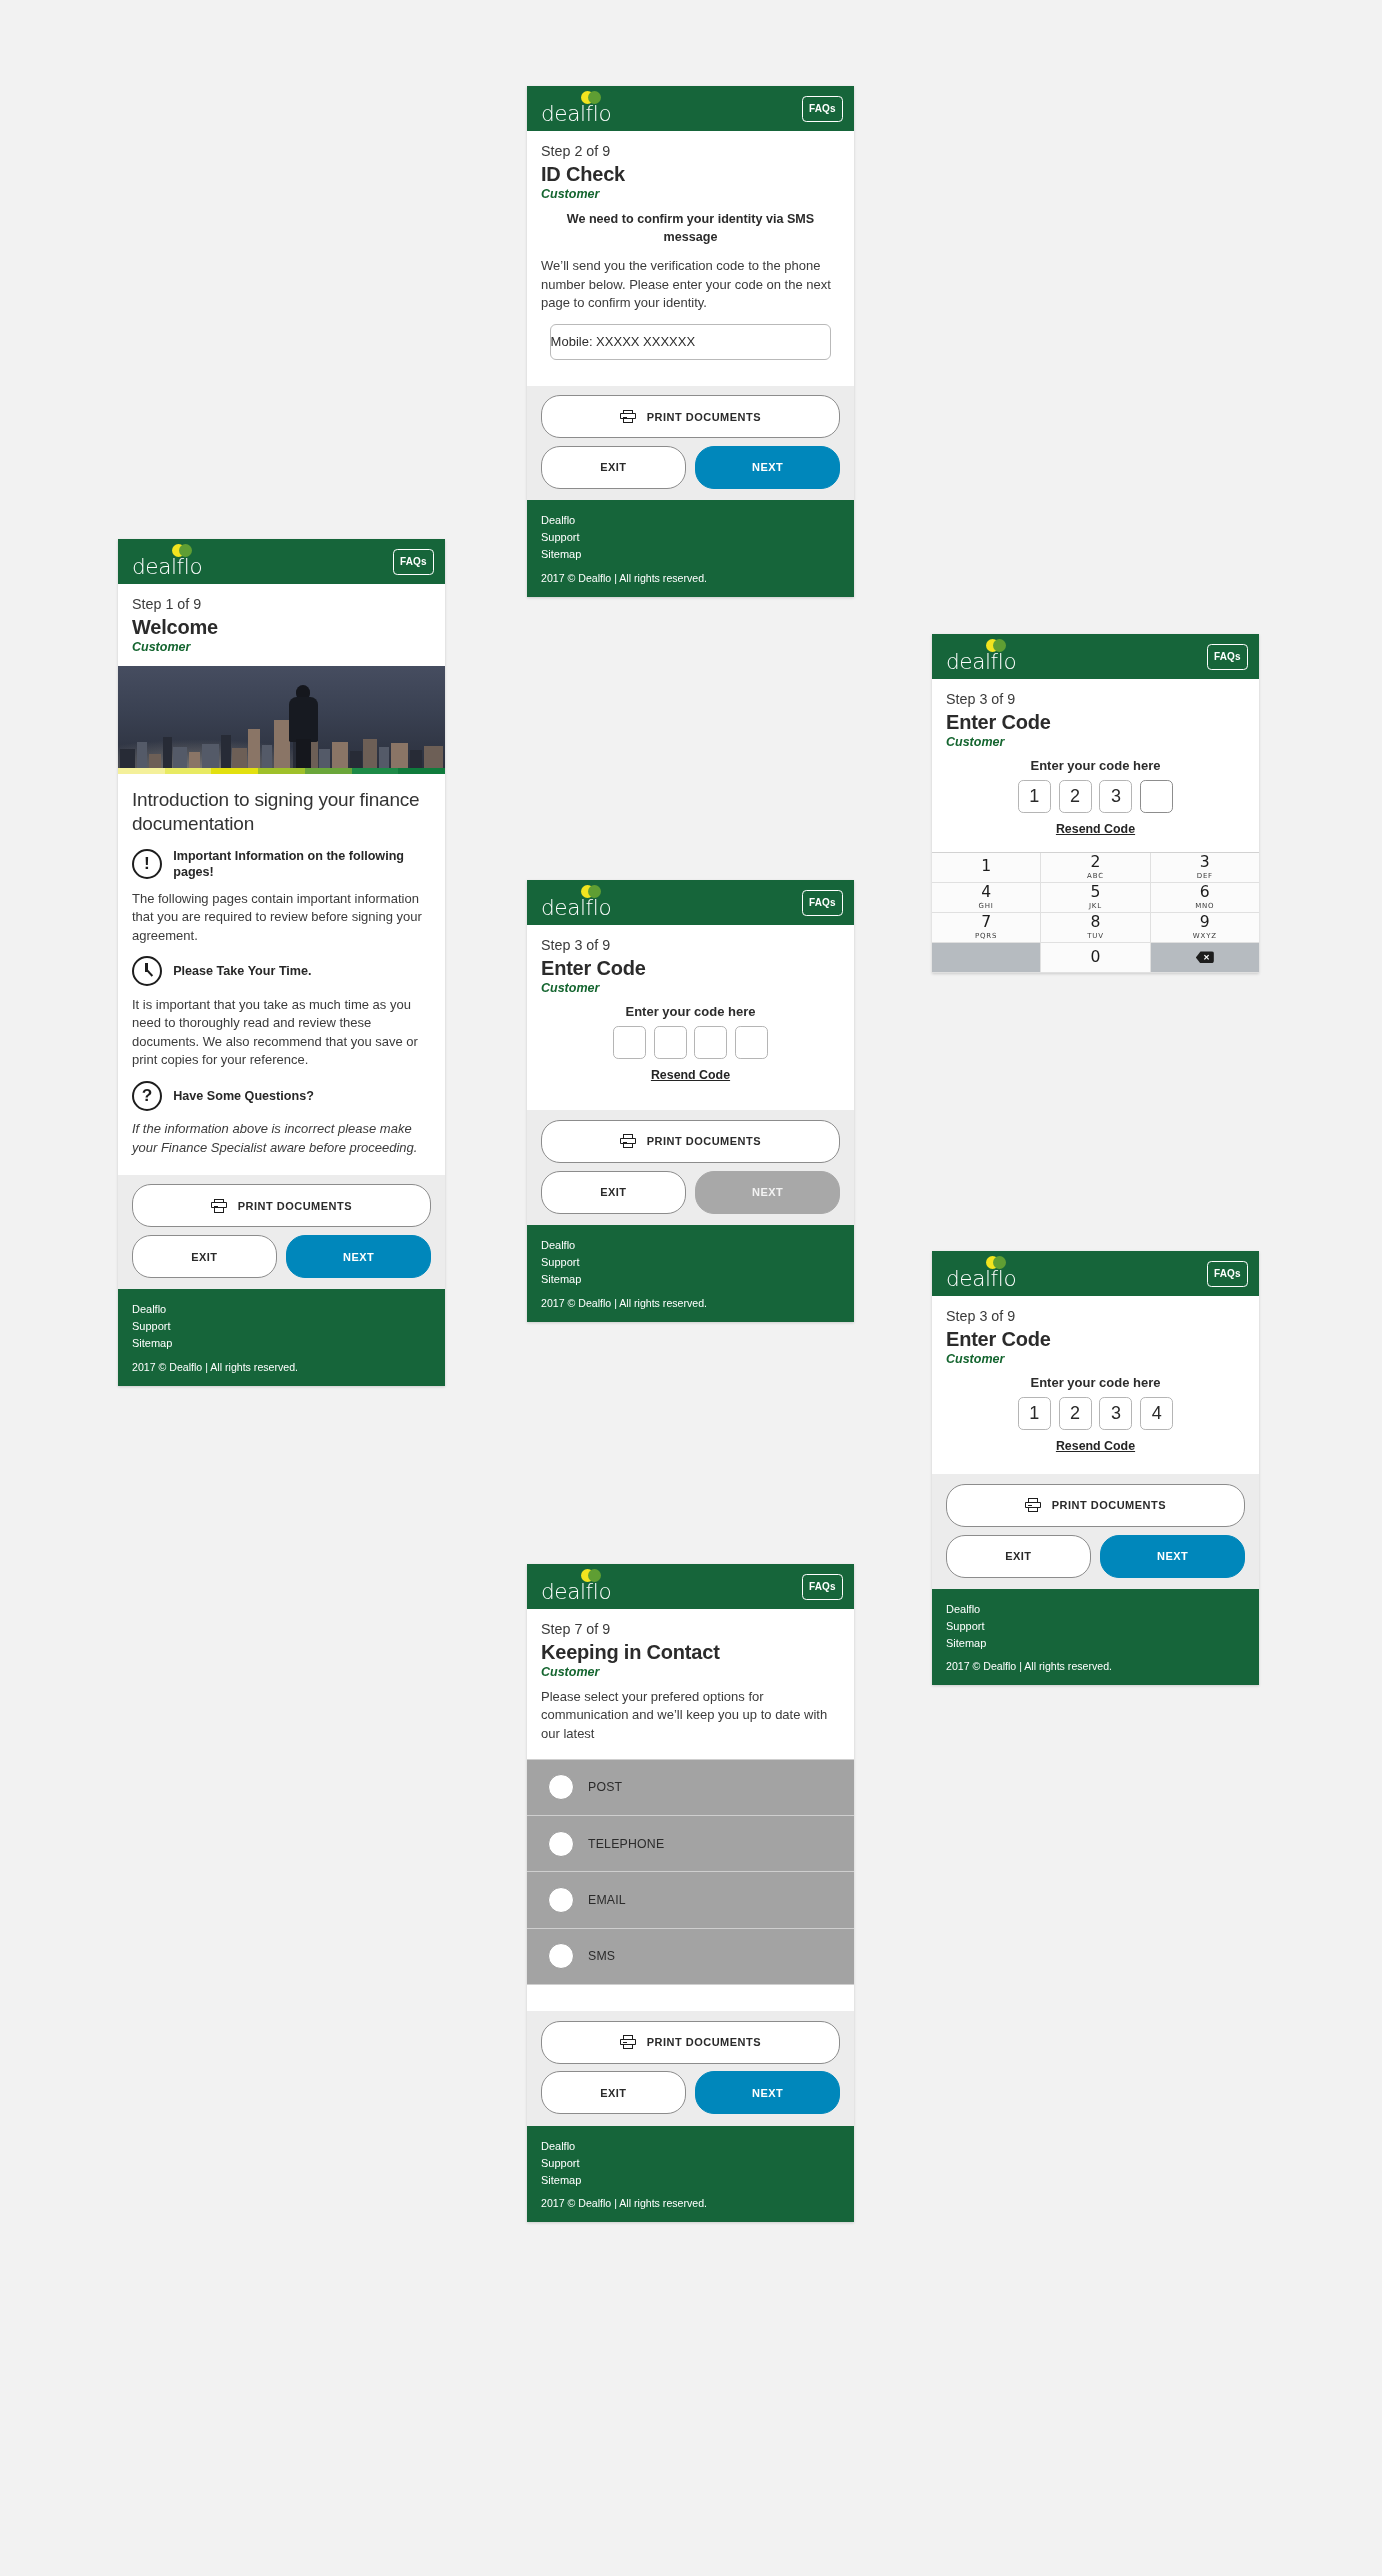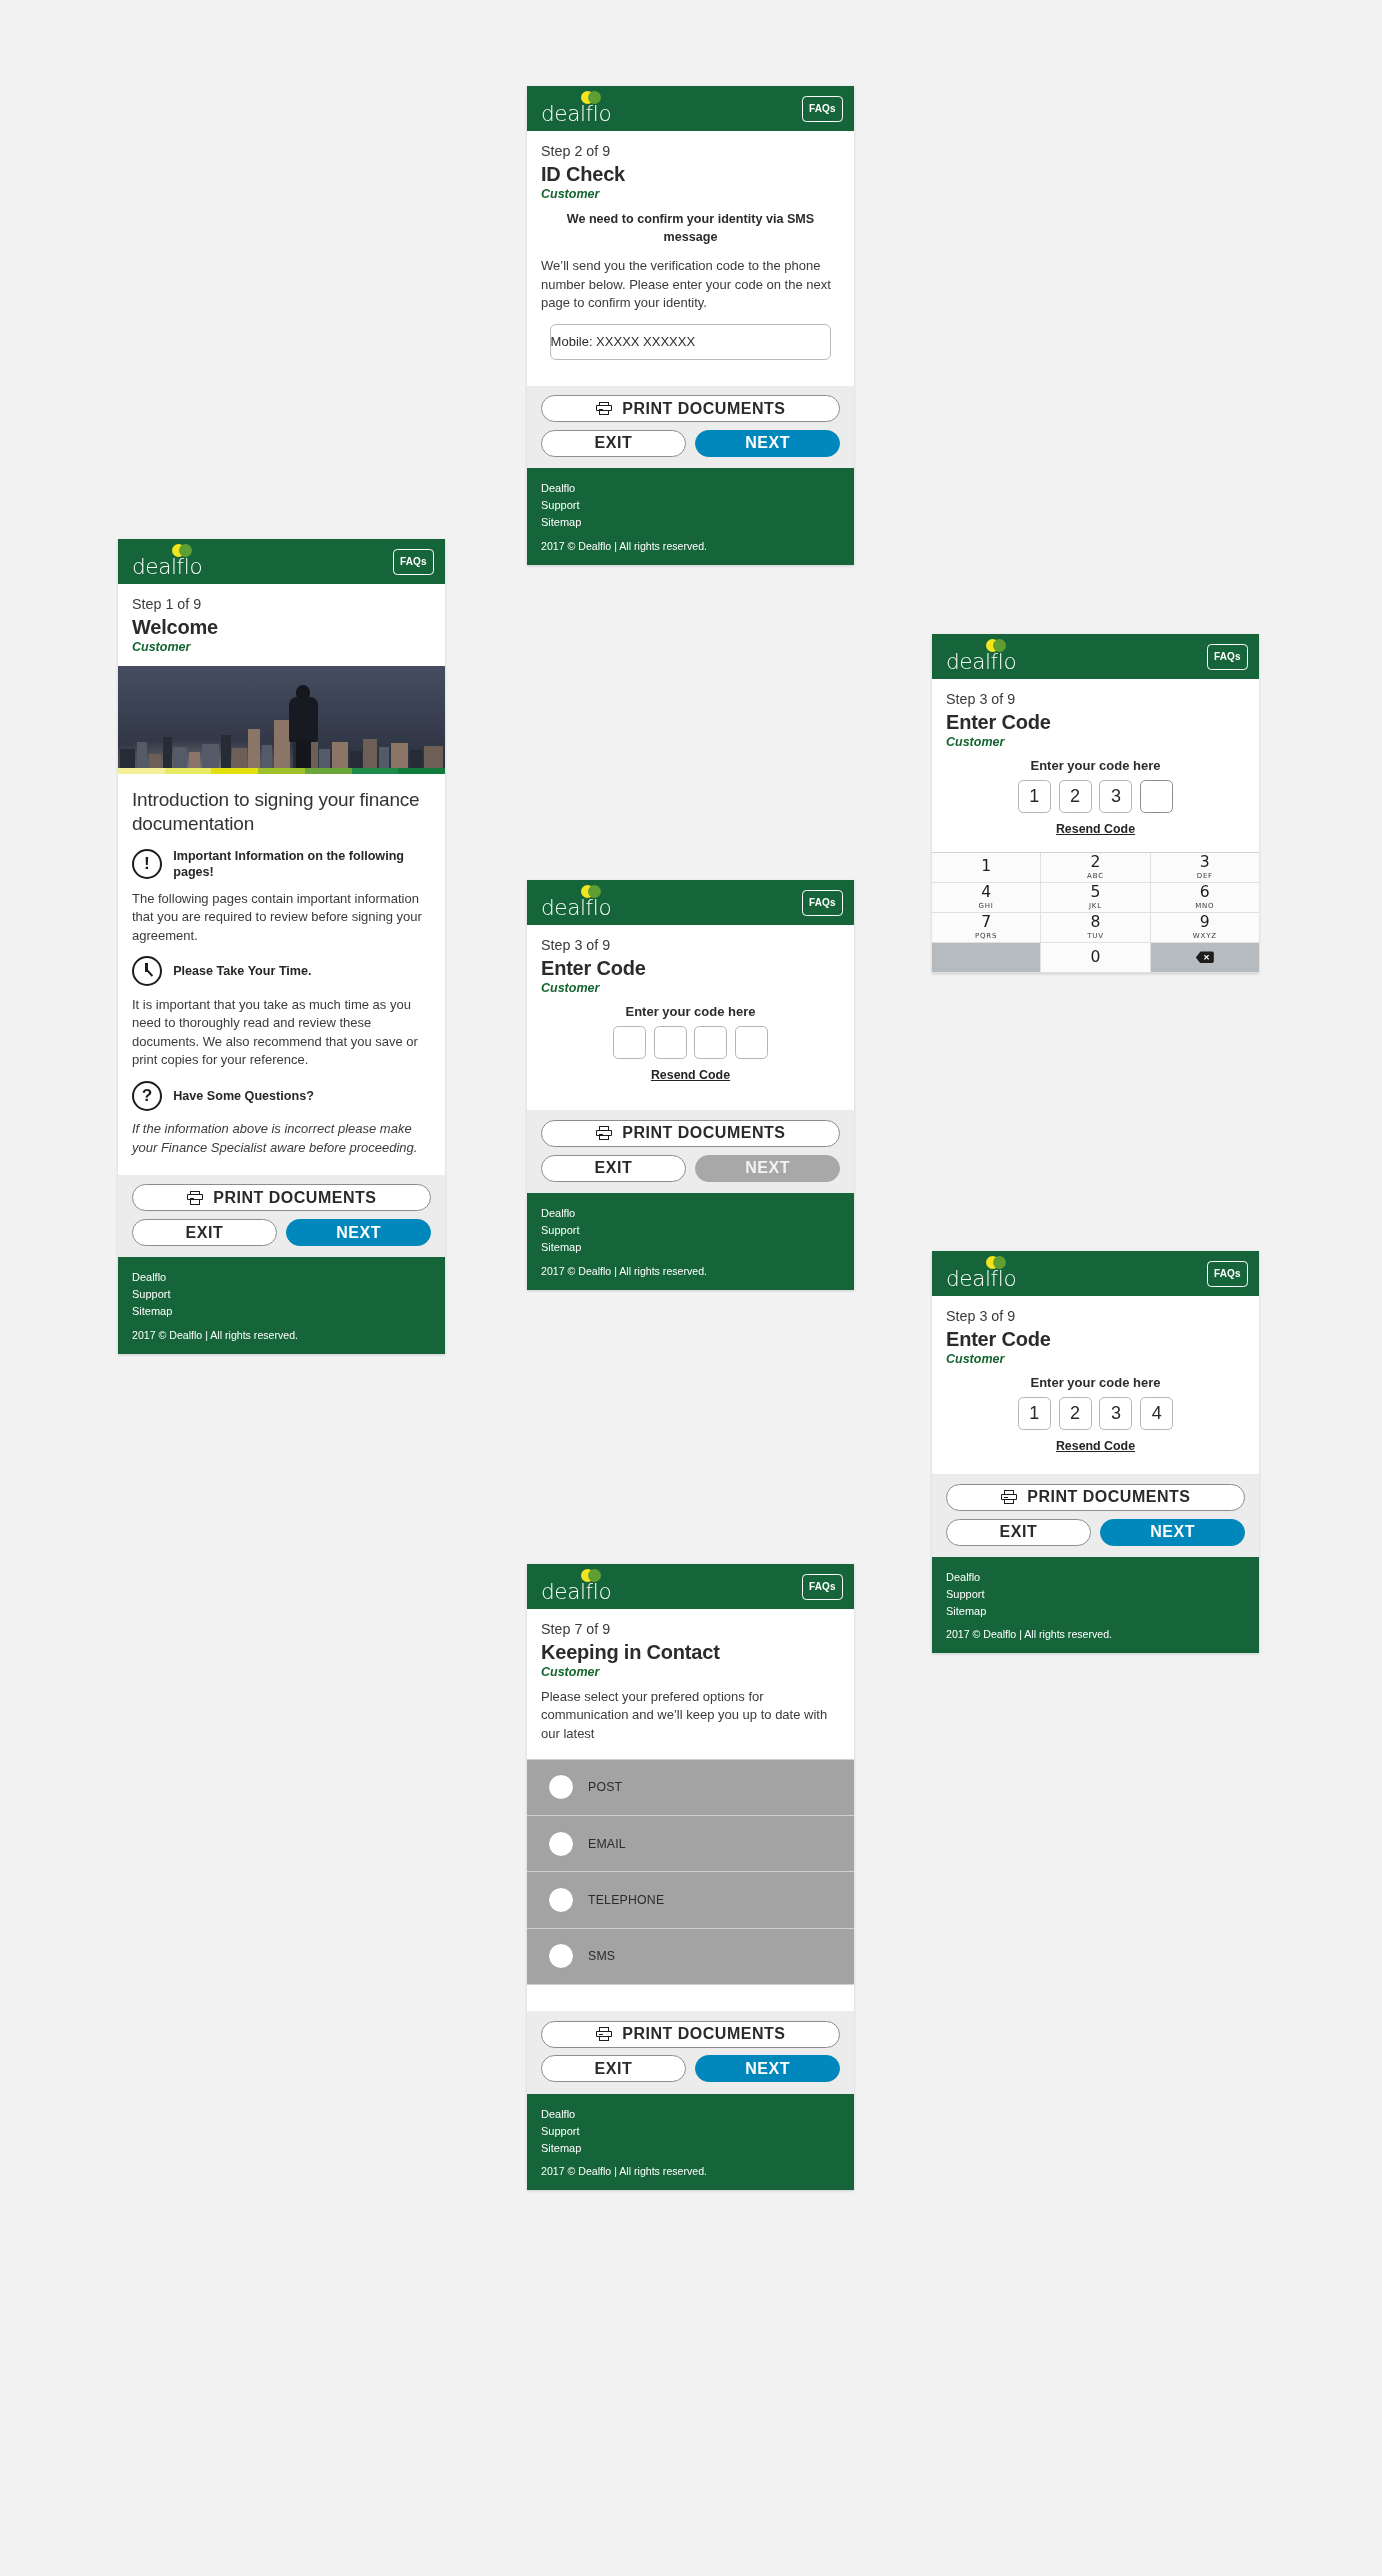--- a/index.html
+++ b/index.html
@@ -200,21 +200,21 @@
     width:24px;height:24px;border-radius:50%;border:0.9px solid #9a9a9a;flex:none;background:#fff;
   }
   .radiolabel{font-size:12.3px;color:#2b2b2b;letter-spacing:0.2px;}
   .spacer-white{height:26px;background:#fff;}
 
   
   .actions{background:#ececec;padding:9.5px 14px 11.2px 14px;}
   .btn{
     border-radius:19px;border:0.9px solid #8c8c8c;background:#fff;
     display:flex;align-items:center;justify-content:center;
-    height:27px;font-size:16px;font-weight:700;color:#2a2a2a;letter-spacing:0.5px;
+    height:43px;font-size:11px;font-weight:700;color:#2a2a2a;letter-spacing:0.5px;
     box-sizing:border-box;cursor:pointer;
   }
   .btn.print{width:100%;gap:10.4px;margin-bottom:7.8px;}
   .rowbtns{display:flex;gap:9.5px;}
   .btn.exit{flex:1;}
   .btn.next{flex:1;background:#0087bb;border-color:#0087bb;color:#fff;}
   .btn.next.disabled{background:#a8a8a8;border-color:#a8a8a8;color:#f3f3f3;}
   .printer{width:16.4px;height:14px;position:relative;flex:none;}
   .printer .top{position:absolute;left:3.5px;top:0;width:9.5px;height:3.5px;border:1.2px solid #1d1d1d;border-bottom:none;box-sizing:border-box;}
   .printer .mid{position:absolute;left:0;top:3.5px;width:16.4px;height:6px;border:1.2px solid #1d1d1d;box-sizing:border-box;border-radius:0.9px;}
@@ -432,25 +432,25 @@
       <p class="role">Customer</p>
       <p class="para" style="margin-bottom:7px;">Please select your prefered options for communication and we’ll keep you up to date with our latest</p>
     </div>
     <div class="radiolist">
       <div class="radioitem">
         <span class="radiodot"></span>
         <span class="radiolabel">POST</span>
       </div>
       <div class="radioitem">
         <span class="radiodot"></span>
-        <span class="radiolabel">EMAIL</span>
+        <span class="radiolabel">TELEPHONE</span>
       </div>
       <div class="radioitem">
         <span class="radiodot"></span>
-        <span class="radiolabel">TELEPHONE</span>
+        <span class="radiolabel">EMAIL</span>
       </div>
       <div class="radioitem">
         <span class="radiodot"></span>
         <span class="radiolabel">SMS</span>
       </div>
       <div class="spacer-white"></div>
     </div>
     <div class="actions">
       <div class="btn print">
         <span class="printer">

